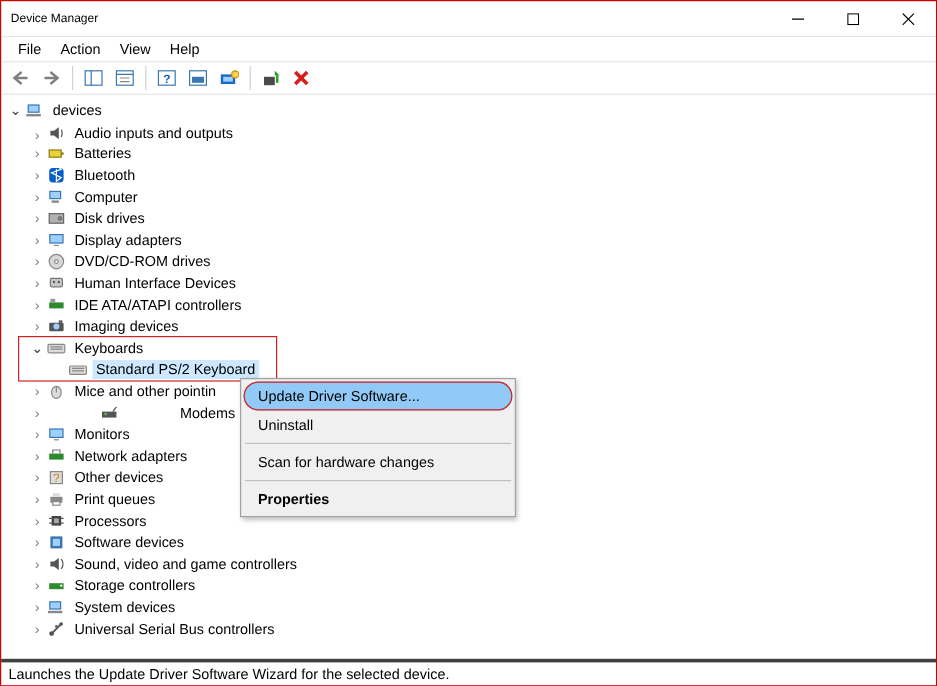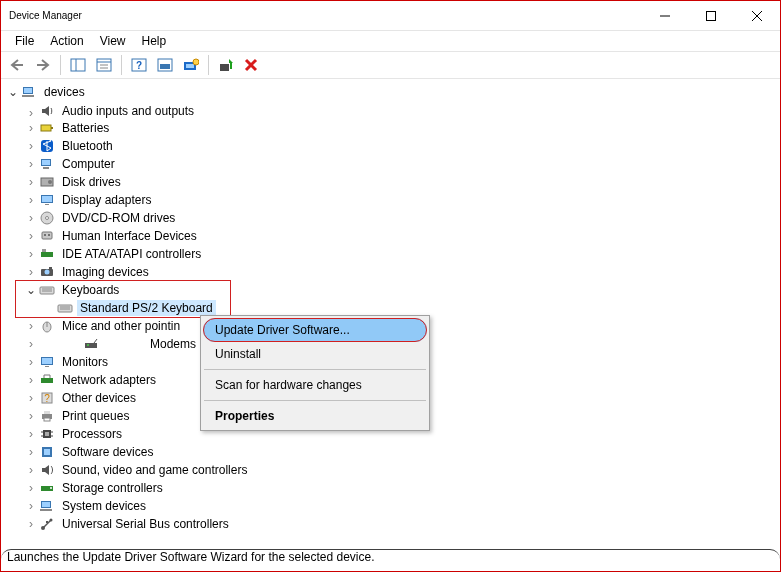--- a/index.html
+++ b/index.html
@@ -113,25 +113,24 @@
   }
   .cm-item.hover {
     background: #91c9f7;
   }
   .cm-item.hover-outline { outline: 1px solid #d02020; outline-offset:-1px;}
   .cm-sep { height:1px; background:#c0c0c0; margin:3px 1px; }
   .cm-item.bold { font-weight: bold; }
   
   .statusbar {
     height: 22px;
-    border-top: 1px solid #404040;
-    display: flex; 
+    border-top: 3px solid #404040;
+    display: flex; align-items: center;
     padding-left: 6px;
     font-size: 12px;
-    border-radius: 10px;
   }
   
   svg { display:block; }
 </style>
 </head>
 <body>
 
 <div class="window">
 
   <div class="titlebar">

